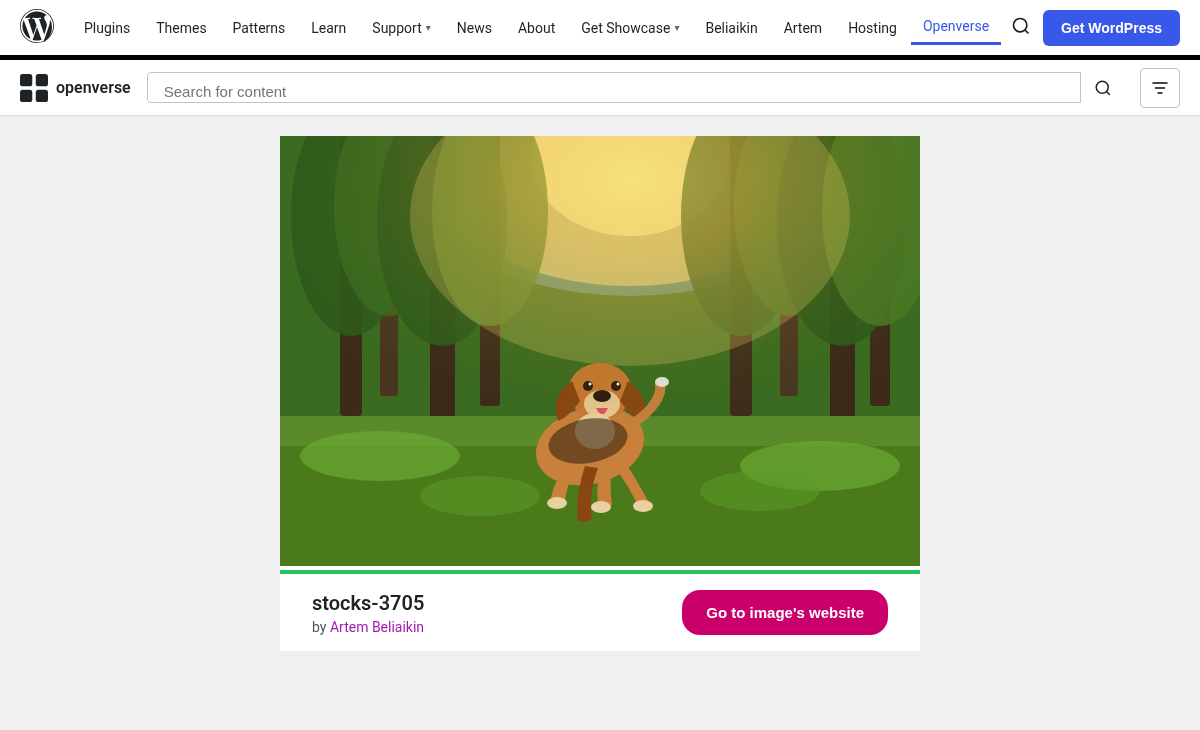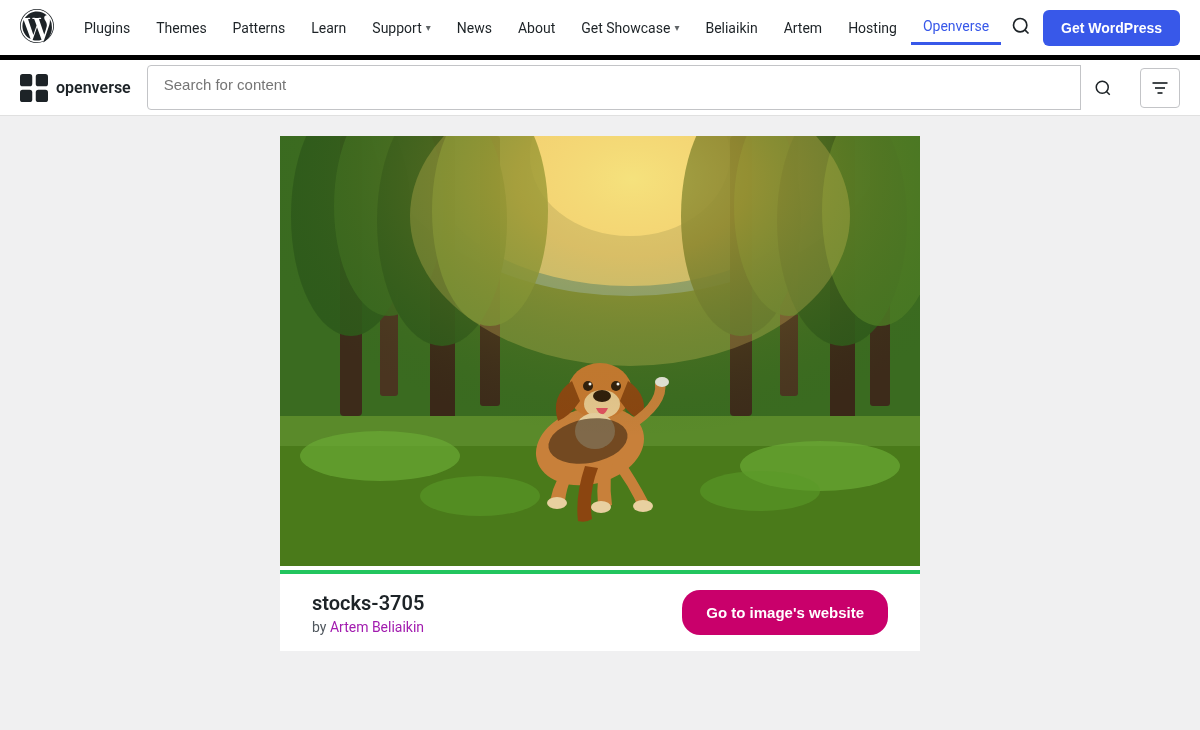--- a/index.html
+++ b/index.html
@@ -99,21 +99,21 @@
       font-weight: 600;
       color: #1d2327;
     }
     .search-bar {
       flex: 1;
       position: relative;
       max-width: 100%;
     }
     .search-input {
       width: 100%;
-      padding: 10px 40px 16px 16px;
+      padding: 10px 40px 2px 16px;
       border: 1.5px solid #c3c4c7;
       border-radius: 4px;
       font-size: 15px;
       color: #0c4a6e;
       outline: none;
       background: #fff;
     }
     .search-btn {
       position: absolute;
       right: 0;

